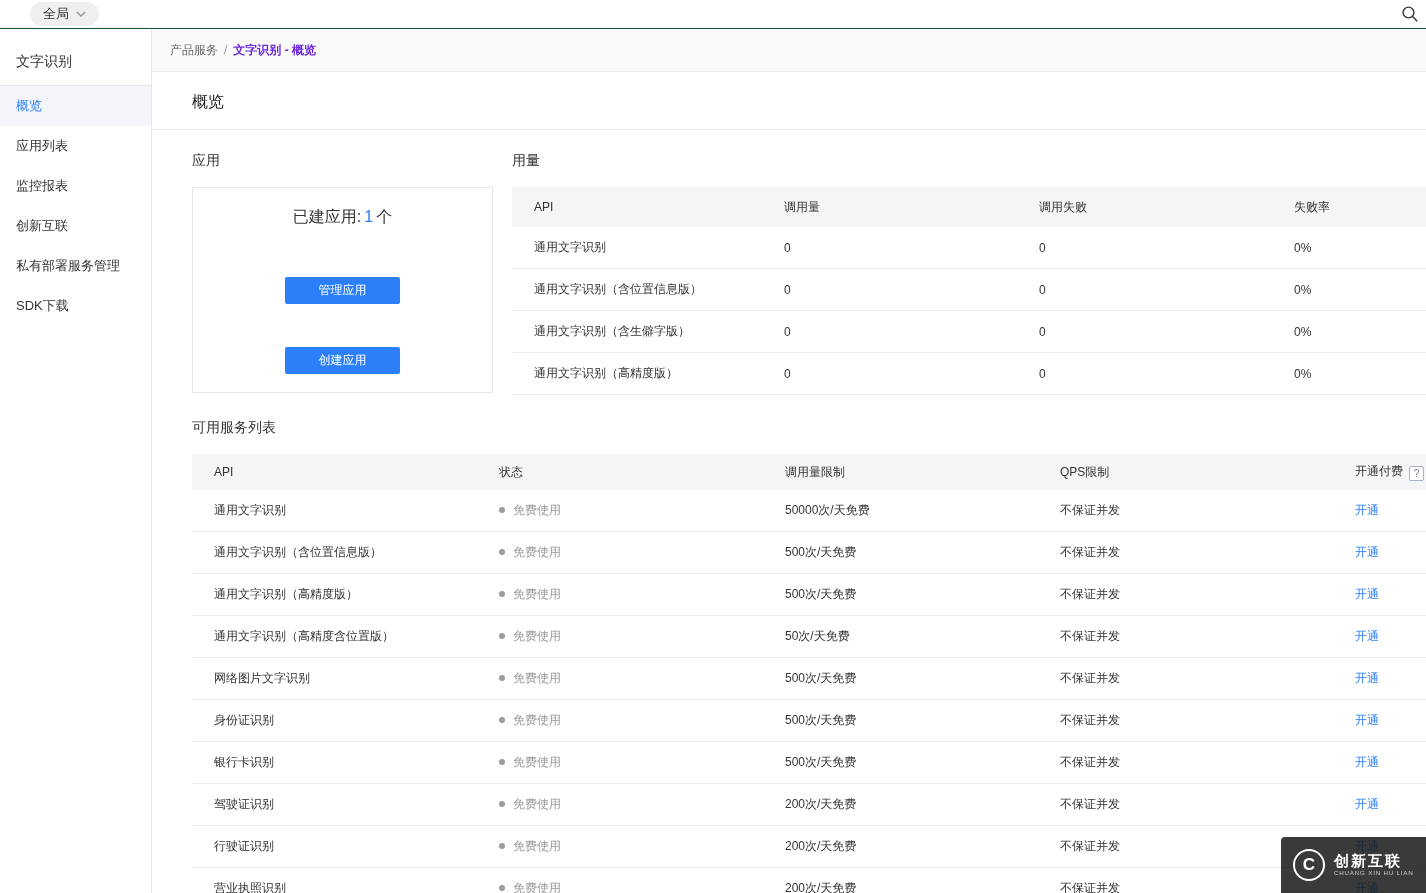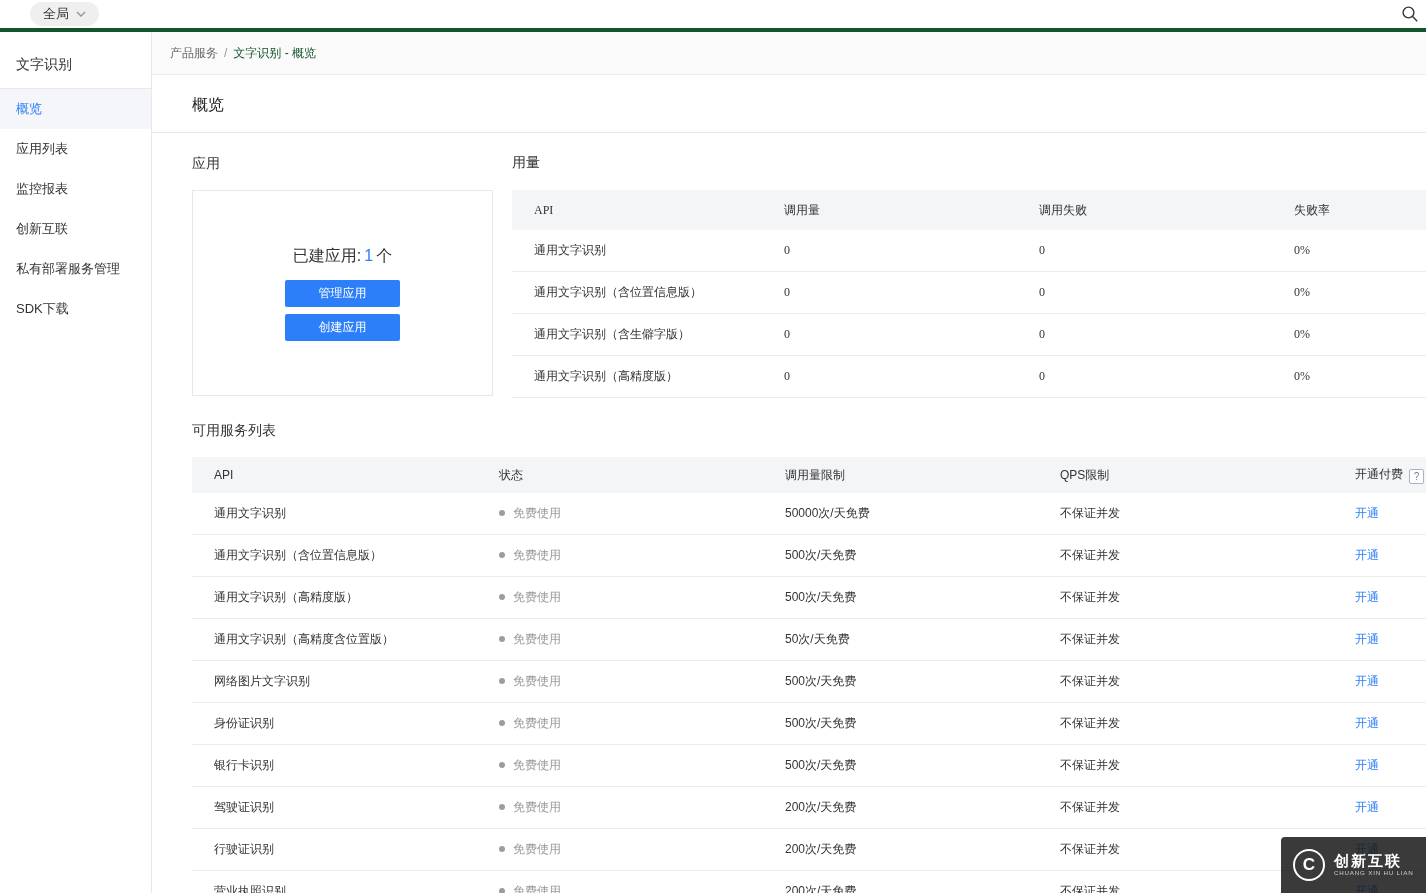--- a/index.html
+++ b/index.html
@@ -2,44 +2,44 @@
 <html><head>
 <meta charset="utf-8">
 <style>
   html, body { margin:0; padding:0; }
   body {
     width:1426px; height:893px; overflow:hidden; position:relative;
     font-family:"Liberation Sans","DejaVu Sans",sans-serif;
     color:#333; background:#fff; font-size:12px;
   }
   
-  .topbar { height:28px; background:#fff; border-bottom:4px solid #14532d; display:flex; align-items:center; position:relative; }
+  .topbar { height:28px; background:#fff; border-bottom:1px solid #14532d; display:flex; align-items:center; position:relative; }
   .global-pill { margin-left:30px; height:24px; background:#efefef; border-radius:13px; display:inline-flex; align-items:center; gap:7px; padding:0 13px; font-size:13px; color:#333; cursor:pointer; }
   .search-btn { position:absolute; right:7px; top:5px; width:18px; height:18px; cursor:pointer; }
   
   .layout { display:flex; height:864px; }
   .sidebar { width:152px; flex-shrink:0; background:#fff; border-right:1px solid #e8e8e8; box-sizing:border-box; }
   .sidebar-title { font-size:14px; color:#333; padding:24px 16px 14px 16px; border-bottom:1px solid #e8e8e8; }
   .nav-item { height:40px; display:flex; align-items:center; padding-left:16px; font-size:13px; color:#333; cursor:pointer; }
   .nav-item.active { color:#2d7ff9; background:#f4f6fa; }
   .main { flex:1; min-width:0; display:flex; flex-direction:column; background:#fff; }
   
   .breadcrumb { height:42px; flex-shrink:0; background:#fafafa; border-bottom:1px solid #ececec; display:flex; align-items:center; padding-left:18px; font-size:12px; color:#666; }
   .bc-sep { margin:0 6px; color:#999; }
-  .bc-current { color:#14532d; }
+  .bc-current { color:#6d28d9;font-weight:bold; }
   
   .content { flex:1; overflow:hidden; }
   .title-row { padding:20px 40px 16px 40px; border-bottom:1px solid #e8e8e8; }
   .title-row h1 { margin:0; font-size:16px; font-weight:400; color:#222; }
   .sections { padding:20px 0 0 40px; }
   .sec-heading { font-size:14px; color:#333; height:20px; line-height:20px; margin-bottom:17px; }
   .top-row { display:flex; }
   .app-col { width:301px; flex-shrink:0; margin-right:19px; }
-  .usage-col { flex:1; min-width:0;font-family:Liberation Serif, serif; }
-  .app-card { box-sizing:border-box; width:301px; height:206px; border:1px solid #e8e8e8; display:flex; flex-direction:column; align-items:center; justify-content:center; }
+  .usage-col { flex:1; min-width:0; }
+  .app-card { box-sizing:border-box; width:301px; height:206px; border:1px solid #e8e8e8; display:flex; flex-direction:column; align-items:center; justify-content:center;gap:36px; }
   .built-line { font-size:16px; color:#333; margin-bottom:13px; }
   .built-count { color:#2d7ff9; margin:0 3px; }
   .btn { width:115px; height:27px; background:#2d7ff9; color:#fff; border:none; border-radius:2px; font-size:12px; cursor:pointer; font-family:inherit; }
   .btn + .btn { margin-top:7px; }
   
   table { border-collapse:collapse; width:100%; table-layout:fixed; font-size:12px; }
   thead th { background:#f4f5f7; font-weight:400; color:#333; text-align:left; padding:0 0 0 22px; }
   .usage-table thead th { height:40px; }
   .services-table thead th { height:36px; }
   td { height:41px; padding:0 0 0 22px; border-bottom:1px solid #ebebeb; color:#333; white-space:nowrap; overflow:hidden; }

